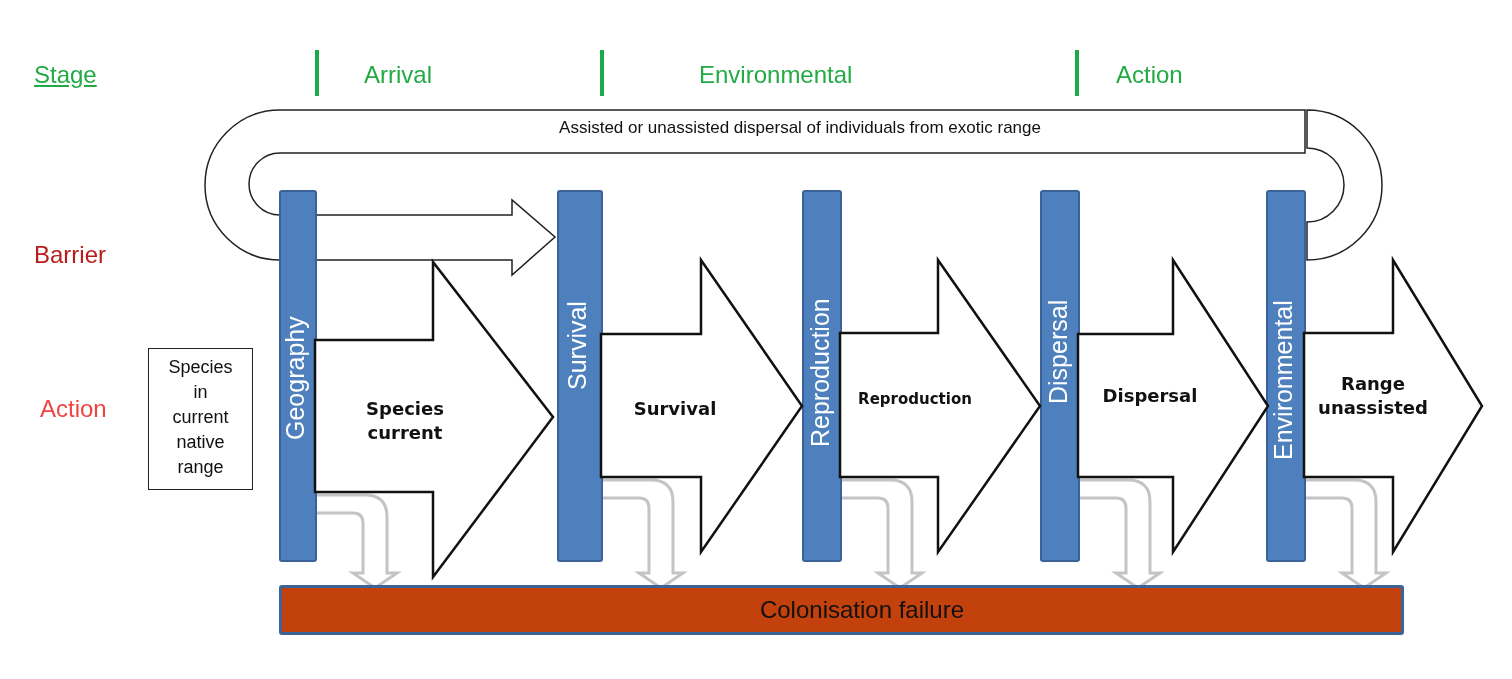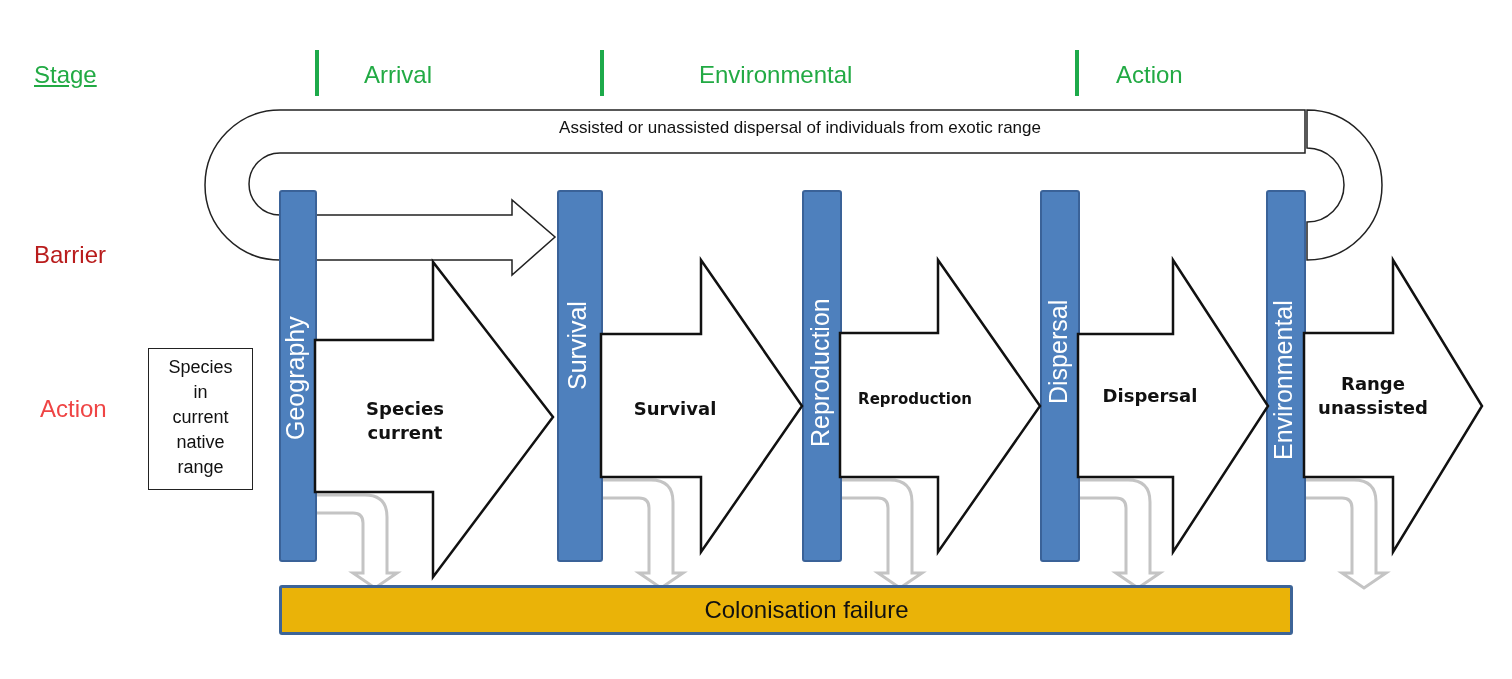--- a/index.html
+++ b/index.html
@@ -11,21 +11,21 @@
   .stage-divider { position: absolute; width: 4px; background: #1daa4a; }
   .barrier-bar { position: absolute; background: #4e80bd; border: 2px solid #3a6298; border-radius: 3px; box-sizing: border-box; }
   .barrier-text { position: absolute; color: #ffffff; font-size: 25px; white-space: nowrap;
                   transform-origin: left top; transform: rotate(-90deg);
                   font-family: "Liberation Sans", sans-serif; }
   .action-text { position: absolute; font-weight: bold; font-size: 18px; text-align: center; color: #111;
                  font-family: "DejaVu Sans", sans-serif; line-height: 24px; }
   .native-box { position: absolute; left: 148px; top: 348px; width: 105px; height: 142px; border: 1.5px solid #222;
                 box-sizing: border-box; text-align: center; font-size: 18px; line-height: 25px; padding-top: 6px;
                 font-family: "Liberation Sans", sans-serif; color: #111; }
-  .failure-bar { position: absolute; left: 279px; top: 585px; width: 1014px; height: 50px; background: #eab308;
+  .failure-bar { position: absolute; left: 279px; top: 585px; width: 1125px; height: 50px; background: #c2410c;
                  border: 3px solid #3d6497; border-radius: 3px; box-sizing: border-box;
                  display: flex; align-items: center; justify-content: center; font-size: 24px; color: #111;
                  font-family: "Liberation Sans", sans-serif; padding-left: 41px; }
   .dispersal-text { position: absolute; left: 300px; top: 118px; width: 1000px; text-align: center;
                     font-size: 17px; color: #111; font-family: "Liberation Sans", sans-serif; }
 </style>
 </head>
 <body>
 
 <div class="row-label" style="left:34px; top:61px; color:#22aa44;text-decoration:underline;">Stage</div>

